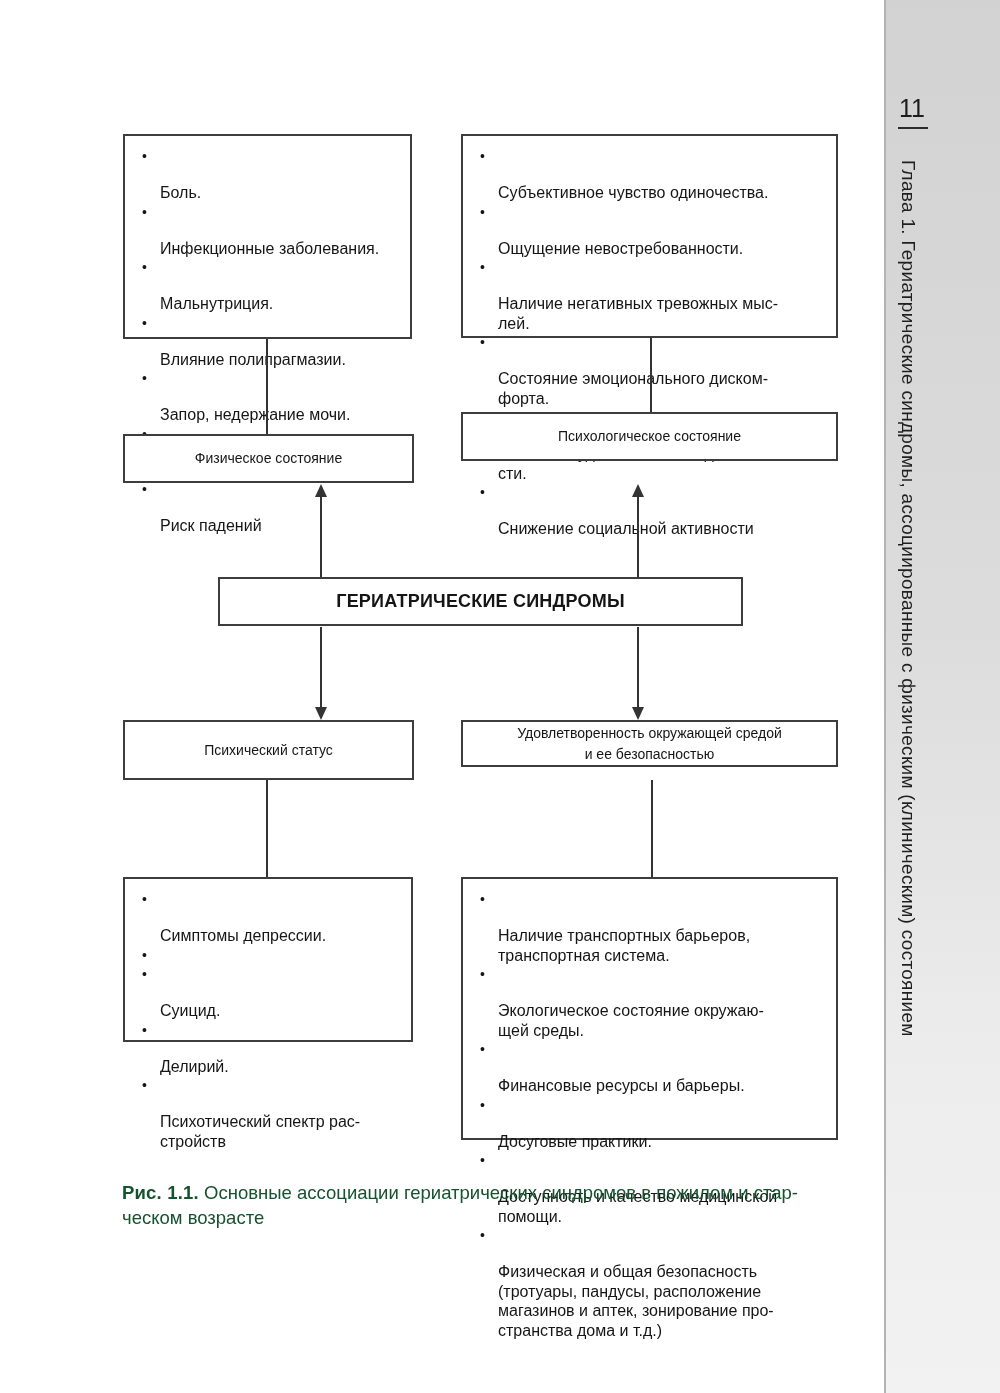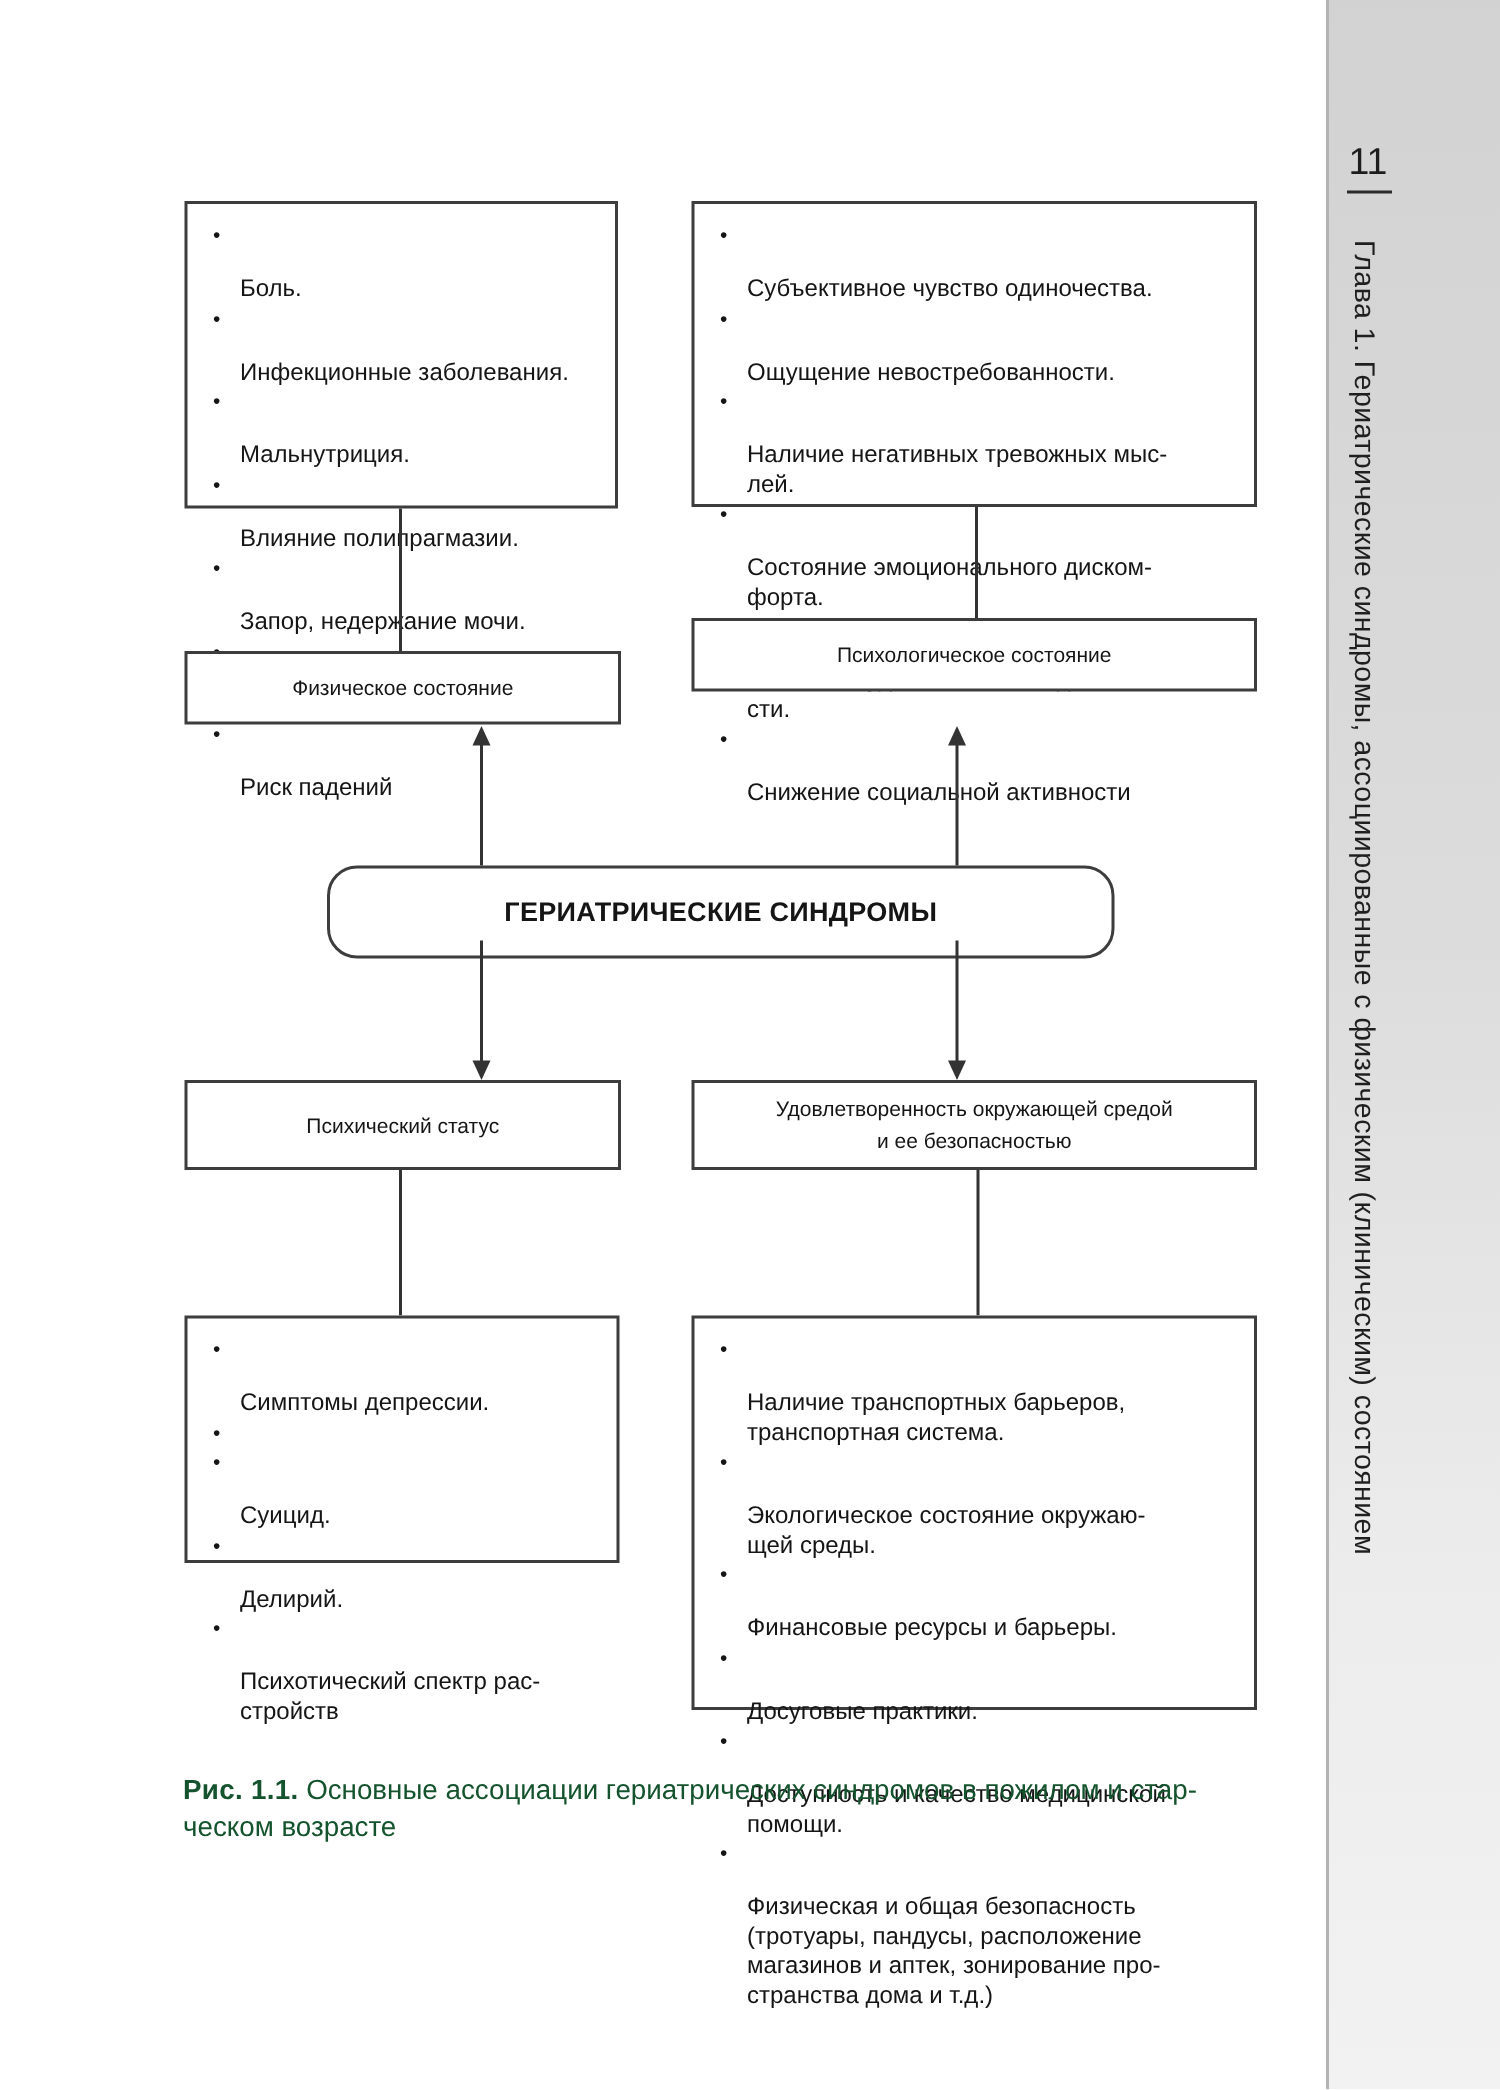--- a/index.html
+++ b/index.html
@@ -136,29 +136,29 @@
   <div class="vline" style="left:650px; top:338px; height:96px;"></div>
 
   <div class="dbox bar" style="left:123px; top:434px; width:291px; height:49px;">Физическое состояние</div>
   <div class="dbox bar" style="left:461px; top:412px; width:377px; height:49px;">Психологическое состояние</div>
 
   <div class="ahead up" style="left:315px; top:484px;"></div>
   <div class="vline" style="left:320px; top:495px; height:82px;"></div>
   <div class="ahead up" style="left:632px; top:484px;"></div>
   <div class="vline" style="left:637px; top:495px; height:82px;"></div>
 
-  <div class="dbox bar center-title" style="left:218px; top:577px; width:525px; height:62px;border-radius:20px;">ГЕРИАТРИЧЕСКИЕ СИНДРОМЫ</div>
+  <div class="dbox bar center-title" style="left:218px; top:577px; width:525px; height:49px;">ГЕРИАТРИЧЕСКИЕ СИНДРОМЫ</div>
 
   <div class="vline" style="left:320px; top:627px; height:82px;"></div>
   <div class="ahead down" style="left:315px; top:707px;"></div>
   <div class="vline" style="left:637px; top:627px; height:82px;"></div>
   <div class="ahead down" style="left:632px; top:707px;"></div>
 
   <div class="dbox bar" style="left:123px; top:720px; width:291px; height:60px;">Психический статус</div>
-  <div class="dbox bar" style="left:461px; top:720px; width:377px; height:60px;">Удовлетворенность окружающей средой
+  <div class="dbox bar" style="left:461px; top:720px; width:377px; height:47px;">Удовлетворенность окружающей средой
 и ее безопасностью</div>
 
   <div class="vline" style="left:266px; top:780px; height:97px;"></div>
   <div class="vline" style="left:651px; top:780px; height:97px;"></div>
 
   <div class="dbox list" style="left:123px; top:877px; width:290px; height:165px;">
 
       <div class="list-item">
         <span class="bullet">•</span>
         <span class="item-text">Симптомы депрессии.</span>

